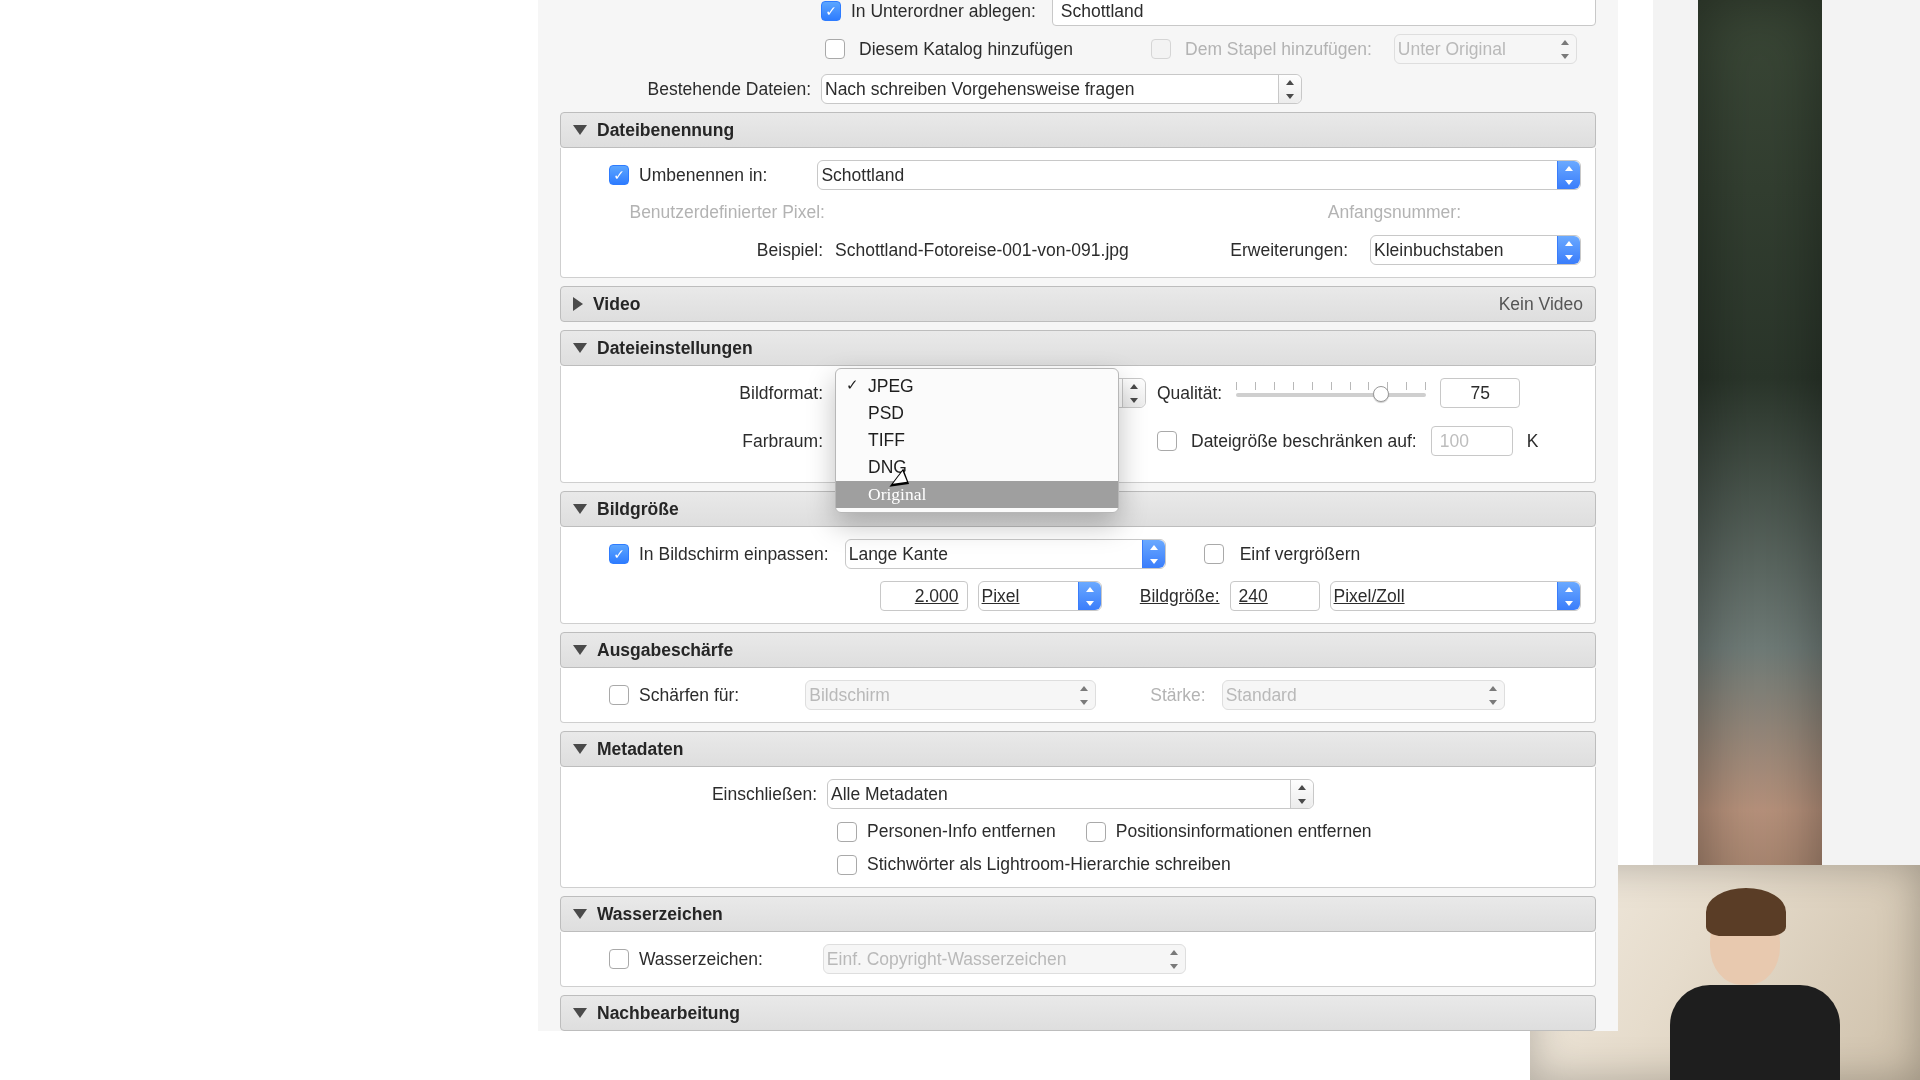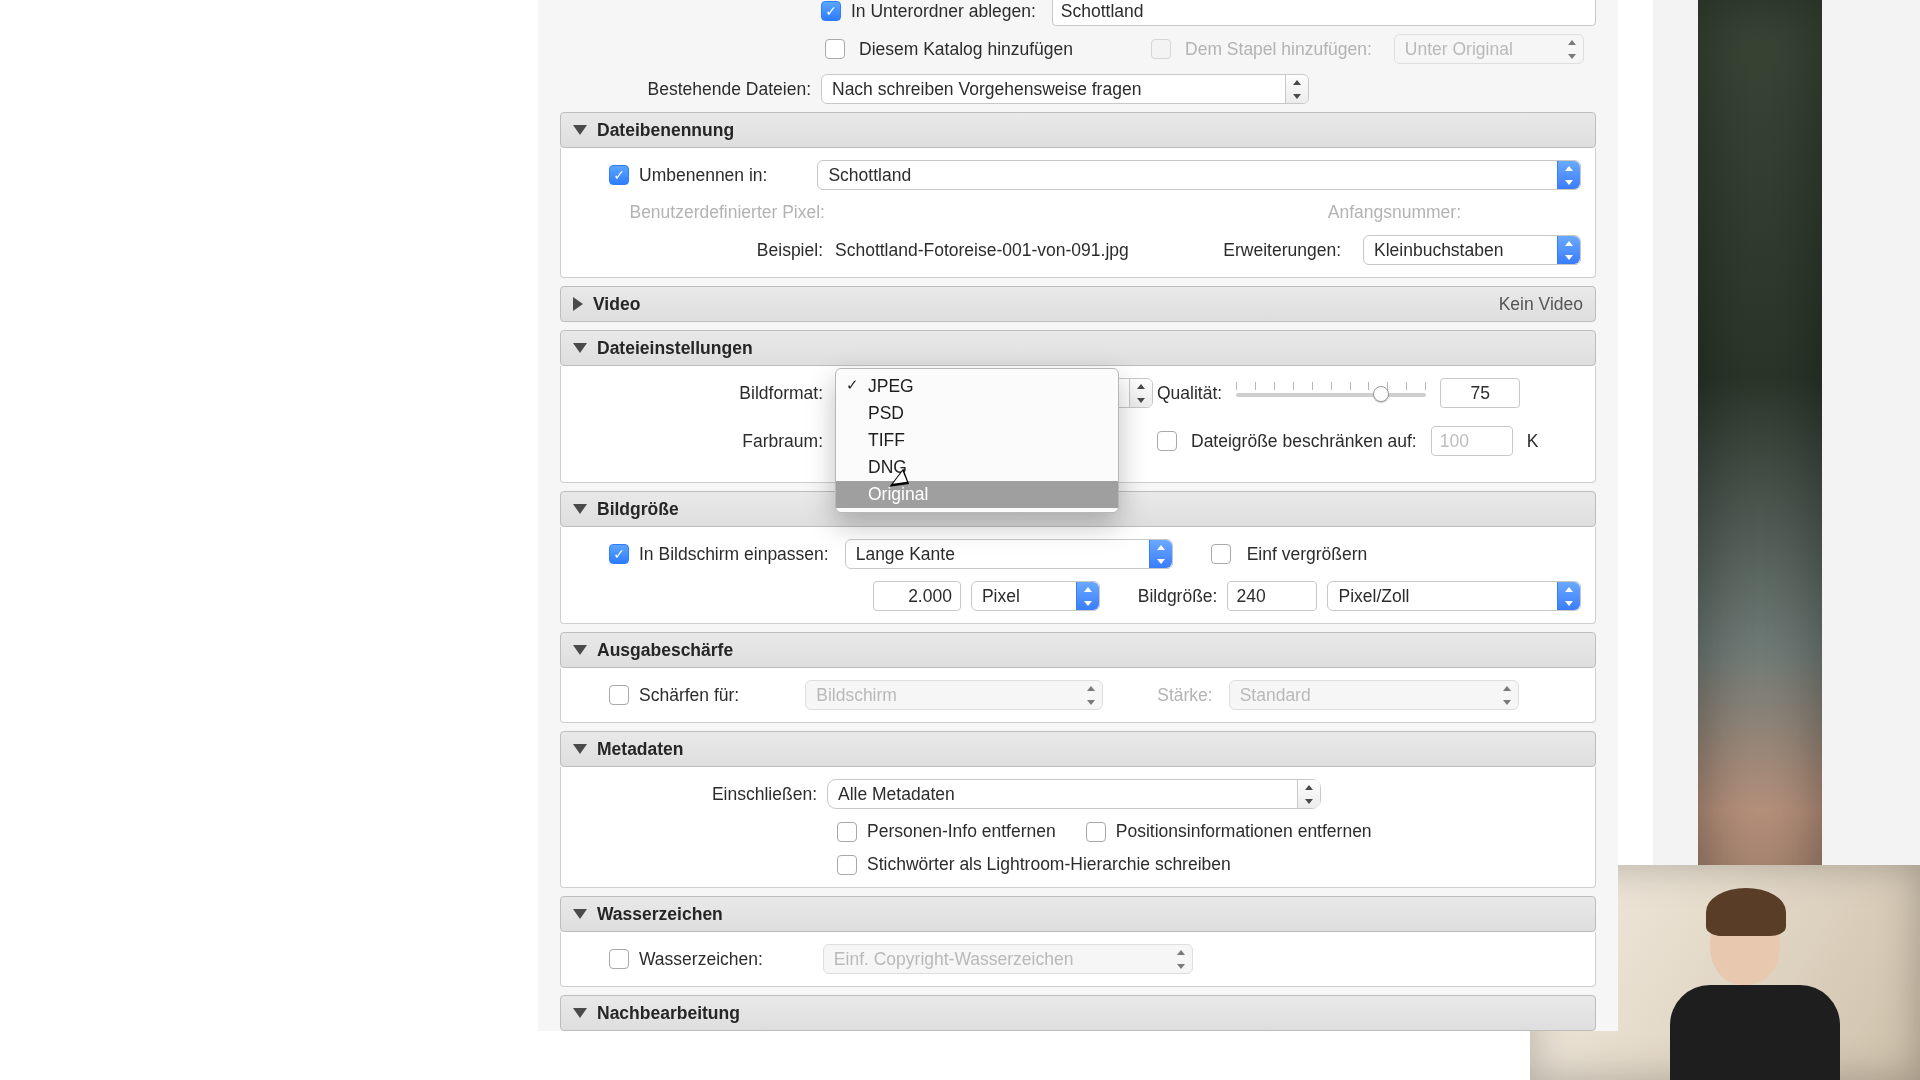--- a/index.html
+++ b/index.html
@@ -60,21 +60,21 @@
     font: inherit;
     color: #2c2c2c;
   }
   .text-input::placeholder { color: #bdbdbd; }
   .select {
     position: relative;
     height: 28px;
     border: 1px solid #c8c8c8;
     border-radius: 6px;
     background: #fff;
-    padding: 0 28px 0 10px;
+    padding: 0 28px 0 3px;
     display: flex;
     align-items: center;
   }
   .select.disabled { color: #b9b9b9; border-color: #dedede; background:#f6f6f6;}
   .select .stepper {
     position: absolute;
     right: 0; top: 0; bottom: 0; width: 22px;
     border-left: 1px solid #c8c8c8;
     background: linear-gradient(#fefefe, #ececec);
     border-radius: 0 6px 6px 0;
@@ -151,21 +151,21 @@
     padding: 4px 0;
     z-index:50;
   }
   .menu-item {
     padding:3px 18px 3px 32px; position:relative; color:#1e1e1e;
   }
   .menu-item.selected::before {
     content:"✓"; position:absolute; left:10px; top:3px; font-size:15px;
   }
   .menu-item.hover {
-    background:#9f9f9f; color:#fff;
+    background:#9f9f9f; color:#fff;font-family:Liberation Serif, serif;
   }
   .cursor {
     position:absolute; width:18px; height:24px; z-index:60;
     transform: rotate(-8deg);
   }
   .cursor::before{
     content:"";position:absolute;left:0;top:0;
     border-left:14px solid #000; border-top:9px solid transparent; border-bottom:14px solid transparent;
     transform: rotate(45deg);
   }
@@ -370,21 +370,21 @@
             <span>Lange Kante</span>
             <span class="stepper">
                 <span class="tri-up"></span>
                 <span class="tri-down"></span>
               </span>
           </div>
           <div style="width:18px;"></div>
           <span class="checkbox"></span>
           <span style="margin-left:6px;">Einf vergrößern</span>
         </div>
-        <div class="row gap10" style="justify-content:flex-start;">
+        <div class="row gap10" style="justify-content:flex-start;text-decoration:underline;">
           <div style="width:356px;"></div>
           <input class="text-input" style="width: 70px; text-align: right;" value="2.000">
           <div class="select blue" style="width:110px;">
             <span>Pixel</span>
             <span class="stepper">
                 <span class="tri-up"></span>
                 <span class="tri-down"></span>
               </span>
           </div>
           <div style="width:22px;"></div>
@@ -429,21 +429,21 @@
         </div>
       </div>
 
       <div class="section-head">
         <span class="disclosure down"></span>
         <span>Metadaten</span>
       </div>
       <div class="section-body">
         <div class="row gap10">
           <div class="label-right" style="width:242px;">Einschließen:</div>
-          <div class="select" style="width:454px;border-radius:9px;">
+          <div class="select" style="width:454px;">
             <span>Alle Metadaten</span>
             <span class="stepper">
                 <span class="tri-up"></span>
                 <span class="tri-down"></span>
               </span>
           </div>
         </div>
         <div class="row gap10">
           <div style="width:252px;"></div>
           <span class="checkbox"></span>

